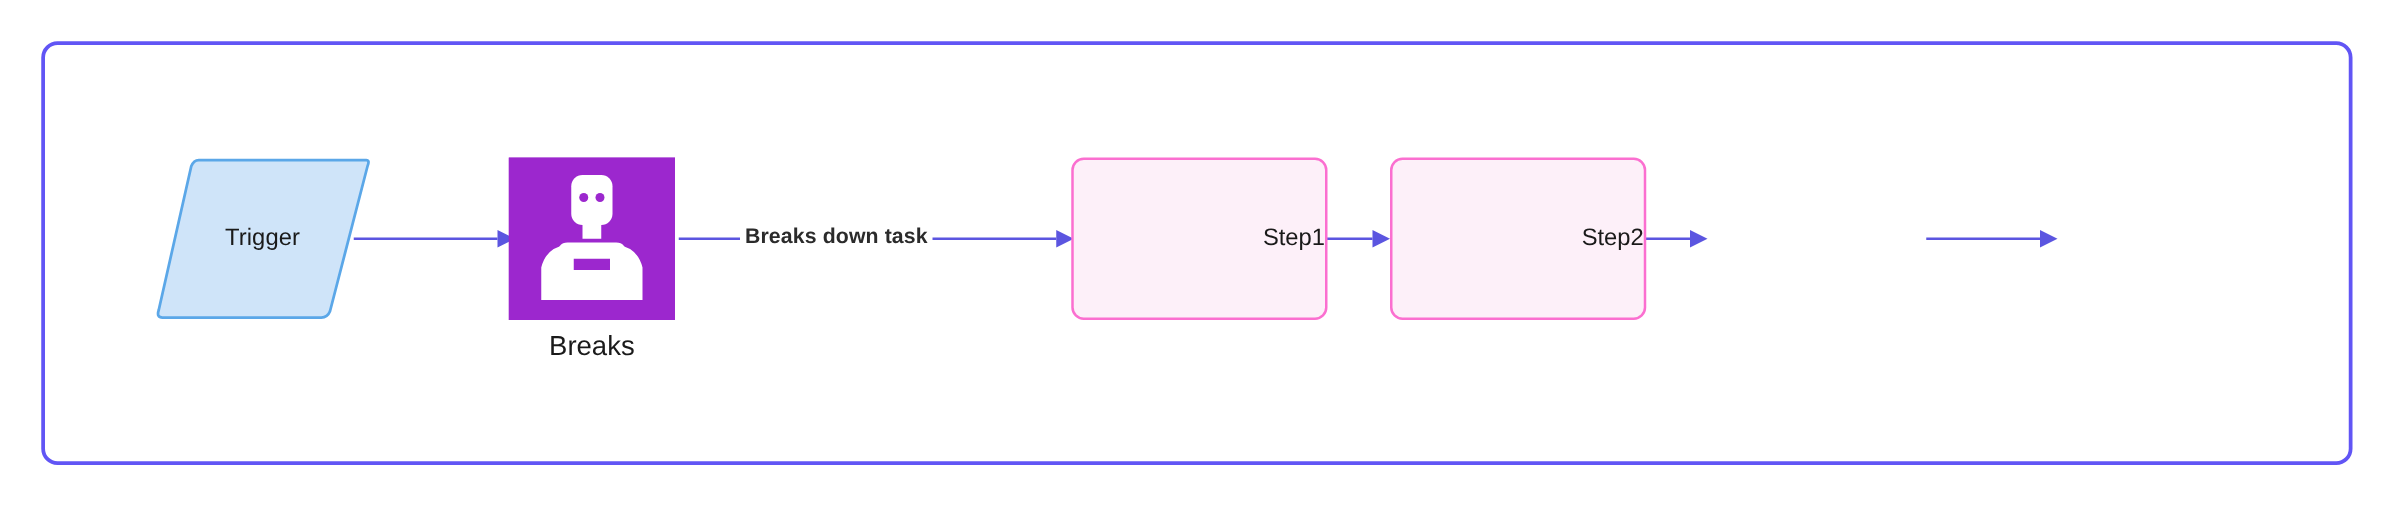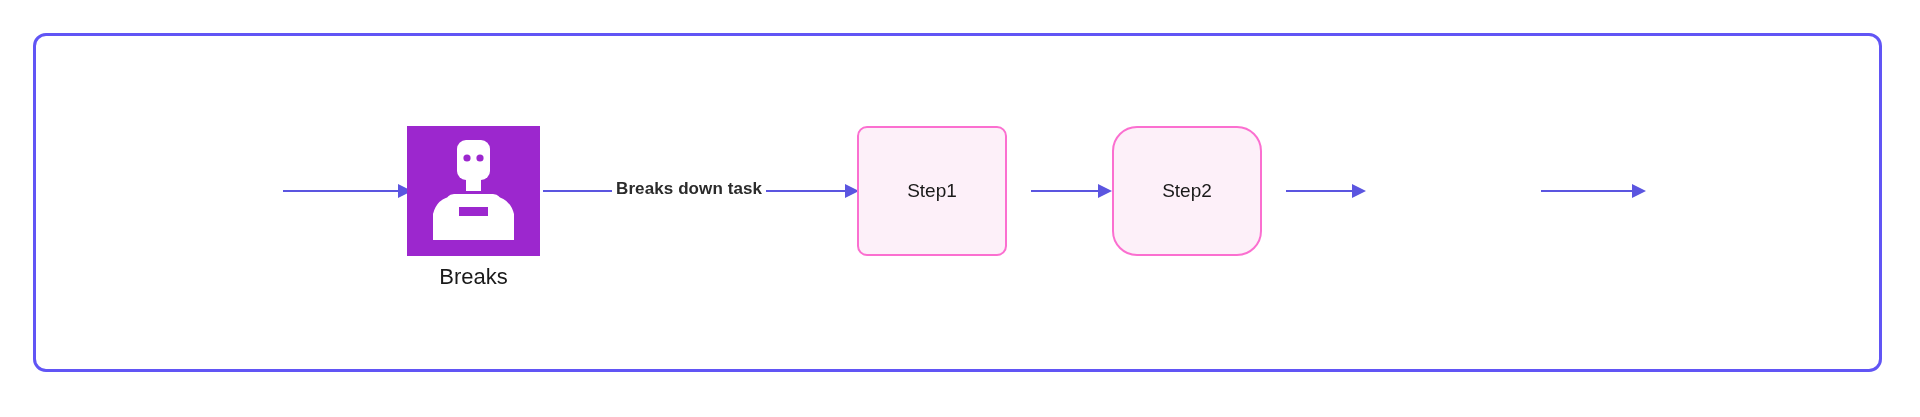--- a/index.html
+++ b/index.html
@@ -57,28 +57,28 @@
     justify-content: center;
     font-size: 19px;
     color: #1a1a1a;
     letter-spacing: 0.1px;
   }
 
   
   .step-node {
     position: absolute;
     box-sizing: border-box;
-    width: 150px;
+    width: 205px;
     height: 130px;
     background: #fdf0f9;
     border: 2.5px solid #fb6fd0;
     border-radius: 10px;
     display: flex;
     align-items: center;
-    justify-content: center;
+    justify-content: flex-end;
     font-size: 19px;
     color: #1a1a1a;
   }
 
   
   .agent-node {
     position: absolute;
     left: 407px;
     top: 126px;
     width: 133px;
@@ -163,22 +163,28 @@
       <line class="edge-line" x1="1286" y1="191" x2="1352" y2="191"></line>
       <polygon class="edge-head" points="1352,184 1366,191 1352,198"></polygon>
     </g>
 
     <g>
       <line class="edge-line" x1="1541" y1="191" x2="1632" y2="191"></line>
       <polygon class="edge-head" points="1632,184 1646,191 1632,198"></polygon>
     </g>
   </svg>
 
-  <div class="edge-label" style="left:612px;">Breaks down task</div>
-
+  <div class="edge-label" style="left:592px;">Breaks down task</div>
+
+  <div class="para-node" style="left:124px; top:125px;">
+    <svg width="172" height="132" viewBox="0 0 172 132">
+      <path d="M 35 3 L 169 3 Q 172 3 170 8 L 140 124 Q 138 129 133 129 L 6 129 Q 1 129 3 123 L 29 8 Q 31 3 35 3 Z" fill="#cfe4f9" stroke="#5ba7e8" stroke-width="2.2" stroke-linejoin="round"></path>
+    </svg>
+    <div class="para-label">Trigger</div>
+  </div>
 
   <div class="agent-node">
     <div class="agent-square">
       <svg width="133" height="130" viewBox="0 0 133 130">
         <rect x="0" y="0" width="133" height="130" fill="#9c27ce"></rect>
 
         <rect x="50" y="14" width="33" height="40" rx="9" ry="9" fill="#ffffff"></rect>
         <circle cx="60" cy="32" r="3.6" fill="#9c27ce"></circle>
         <circle cx="73" cy="32" r="3.6" fill="#9c27ce"></circle>
 
@@ -192,19 +198,19 @@
         <rect x="52" y="81" width="29" height="9" fill="#9c27ce"></rect>
       </svg>
     </div>
     <div class="agent-caption">Breaks</div>
   </div>
 
   <div class="step-node" style="left:857px; top:126px;">
     <span>Step1</span>
   </div>
 
-  <div class="step-node" style="left:1112px; top:126px;border-radius:25px;">
+  <div class="step-node" style="left:1112px; top:126px;">
     <span>Step2</span>
   </div>
 
 
 
 </div>
 
 </body></html>

